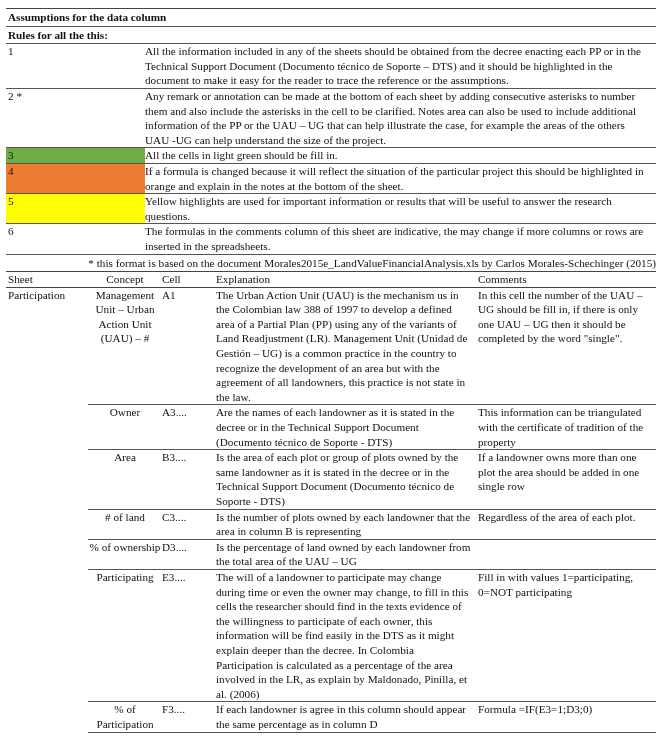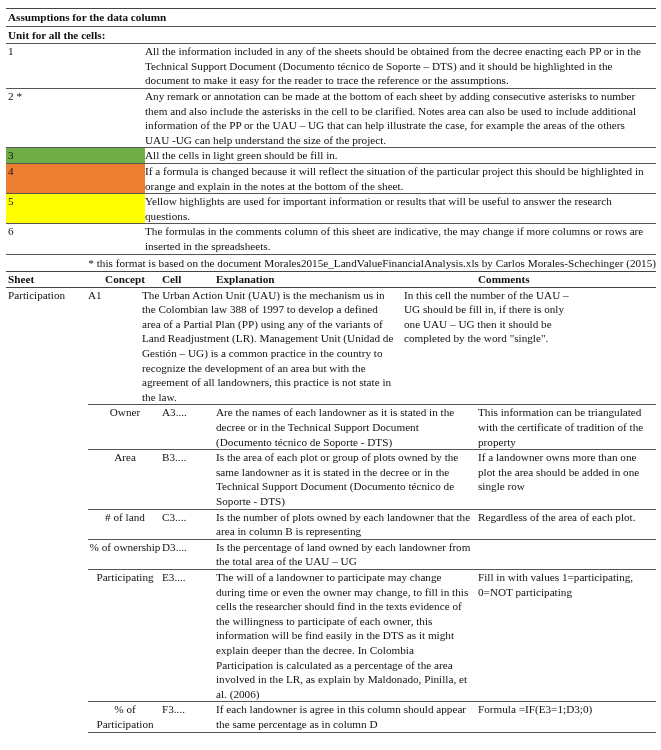--- a/index.html
+++ b/index.html
@@ -18,33 +18,33 @@
   .green { background: #70ad47; }
   .orange { background: #ed7d31; }
   .yellow { background: #ffff00; }
   .footnote { padding: 1px 0 1px 2px; text-align: right; }
   .t-row { display: flex; }
   .c-sheet { width: 82px; padding-left: 2px; box-sizing: border-box; }
   .c-concept { width: 74px; text-align: center; }
   .c-cell { width: 54px; }
   .c-expl { width: 262px; padding-right: 6px; box-sizing: border-box; }
   .c-comm { width: 178px; }
-  .th { font-weight: bold; }
+  .th { font-weight: normal; }
   .sub { border-top: 1.5px solid #555; margin-left: 82px; }
   .sub .t-row { margin-left: -82px; }
   .bottom { border-top: 1.5px solid #555; margin-left: 82px; }
 </style>
 </head>
 <body>
 
 <div class="page">
   <div class="thick"></div>
   <div class="hdr">Assumptions for the data column</div>
   <div class="rule-line"></div>
-  <div class="hdr">Unit for all the cells:</div>
+  <div class="hdr">Rules for all the this:</div>
 
   <div class="rules">
     <div class="rule-line"></div>
     <div class="row">
       <div class="num">1</div>
       <div class="txt">All the information included in any of the sheets should be obtained from the decree enacting each PP or in the Technical Support Document (Documento técnico de Soporte – DTS) and it should be highlighted in the document to make it easy for the reader to trace the reference or the assumptions.</div>
     </div>
     <div class="rule-line"></div>
     <div class="row">
       <div class="num">2 *</div>
@@ -80,20 +80,21 @@
     <div class="c-sheet">Sheet</div>
     <div class="c-concept">Concept</div>
     <div class="c-cell">Cell</div>
     <div class="c-expl">Explanation</div>
     <div class="c-comm">Comments</div>
   </div>
   <div class="thick"></div>
 
   <div class="t-row">
     <div class="c-sheet">Participation</div>
+    <div class="c-concept">Management Unit – Urban Action Unit (UAU) – #</div>
     <div class="c-cell">A1</div>
     <div class="c-expl">The Urban Action Unit (UAU) is the mechanism us in the Colombian law 388 of 1997 to develop a defined area of a Partial Plan (PP) using any of the variants of Land Readjustment (LR). Management Unit (Unidad de Gestión – UG) is a common practice in the country to recognize the development of an area but with the agreement of all landowners, this practice is not state in the law.</div>
     <div class="c-comm">In this cell the number of the UAU – UG should be fill in, if there is only one UAU – UG then it should be completed by the word "single".</div>
   </div>
 
   <div class="sub">
     <div class="t-row">
       <div class="c-sheet"></div>
       <div class="c-concept">Owner</div>
       <div class="c-cell">A3....</div>

